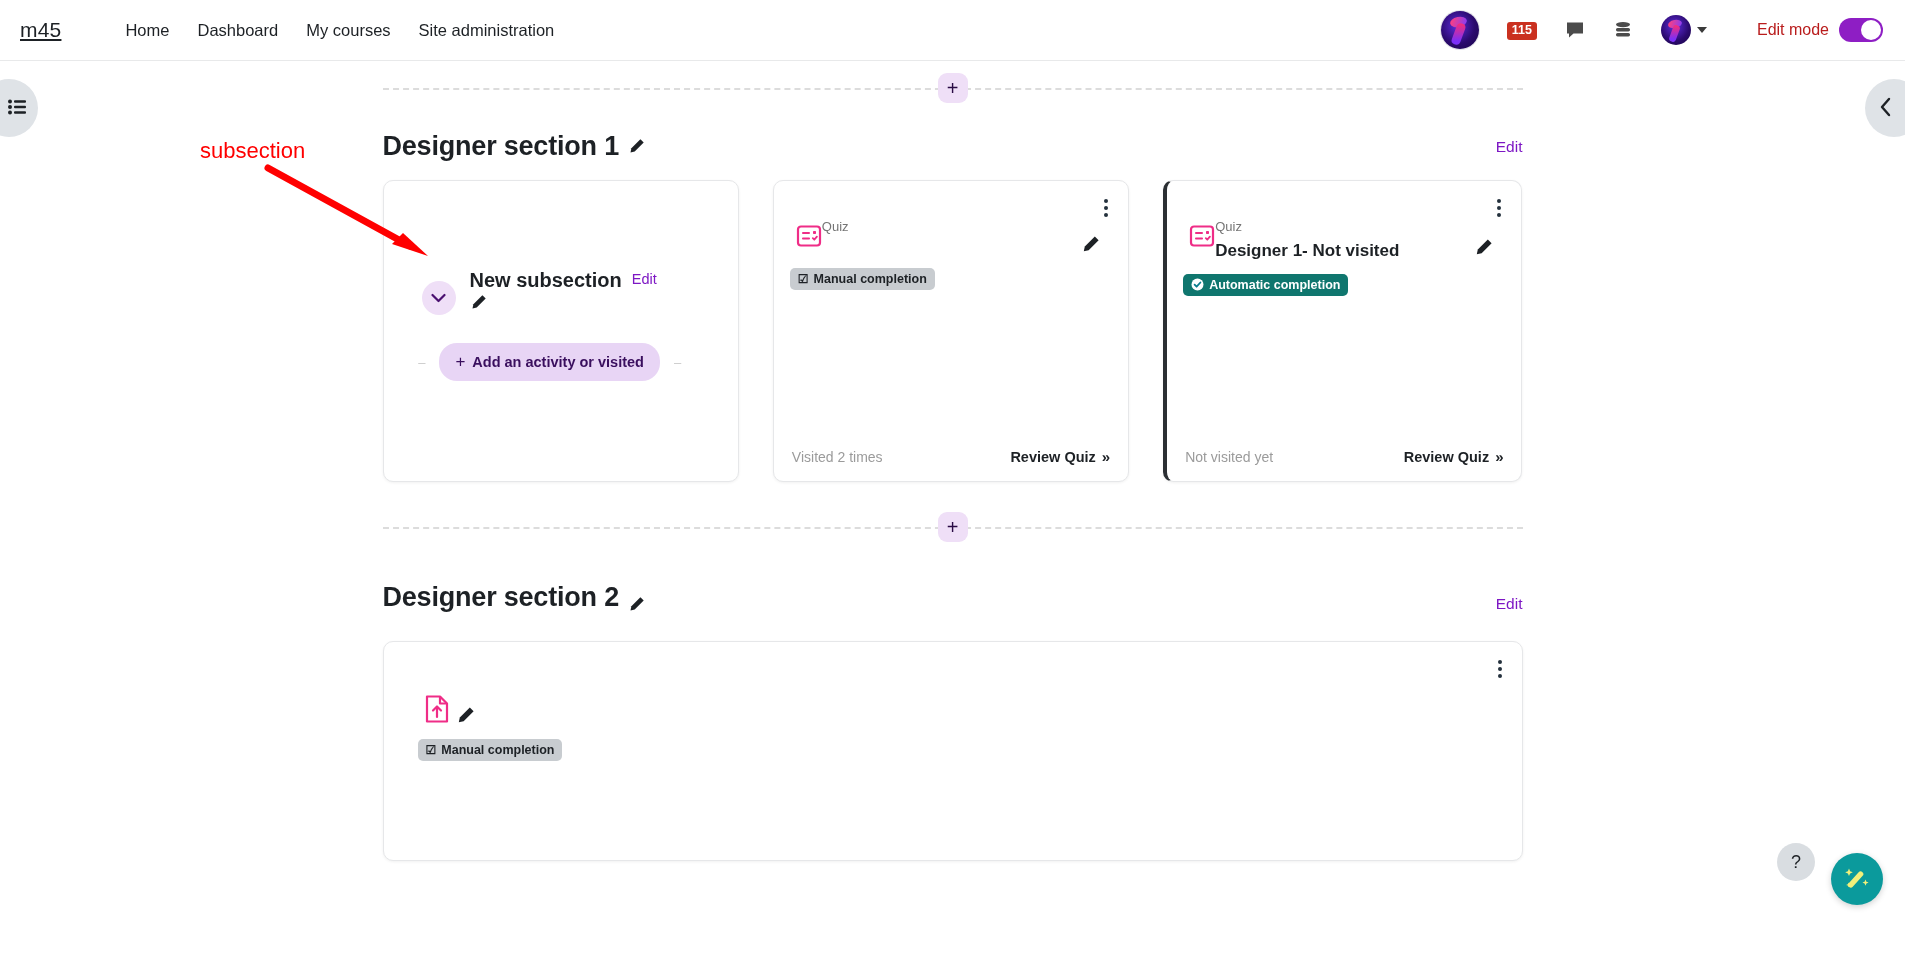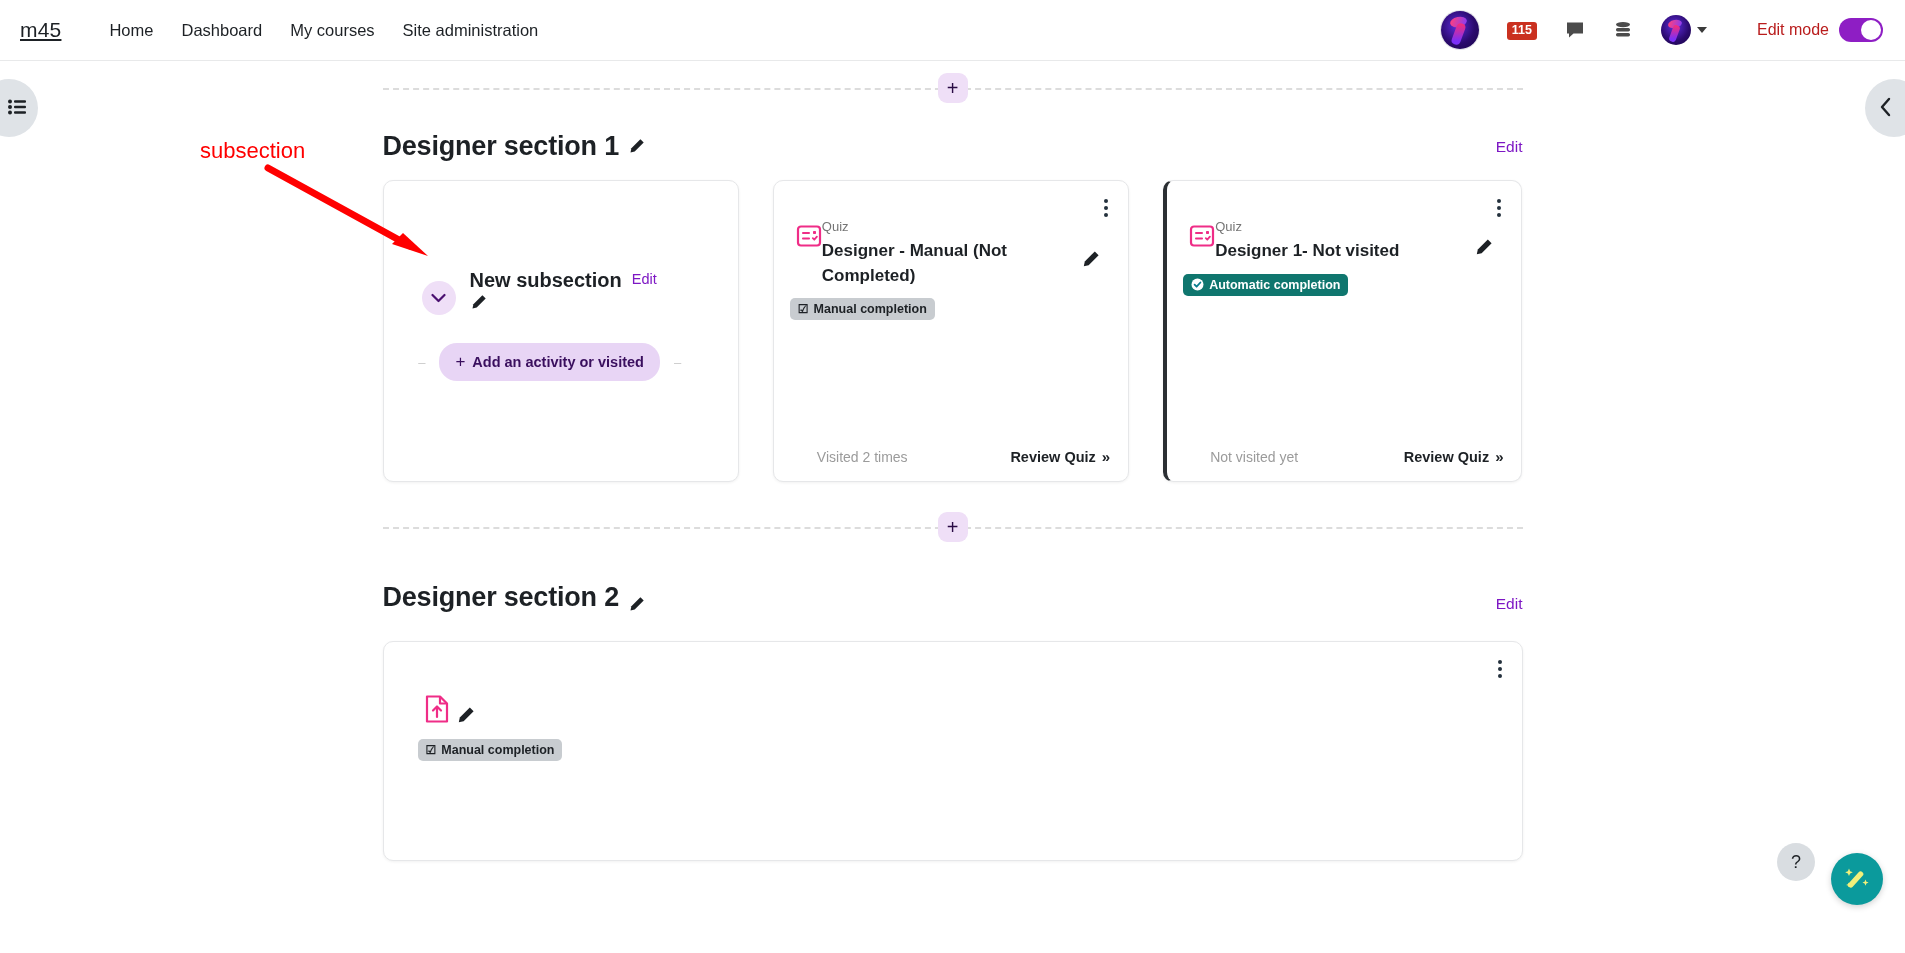--- a/index.html
+++ b/index.html
@@ -24,21 +24,21 @@
   }
   .brand {
     margin-left: 20px;
     font-size: 21px;
     font-weight: 400;
     color: #1d2125;
     letter-spacing: .2px;
   }
   .nav-links {
     display: flex; align-items: center;
-    margin-left: 48px; gap: 28px;
+    margin-left: 64px; gap: 28px;
   }
   .nav-link {
     font-size: 16.5px; color: #1d2125; text-decoration: none;
     white-space: nowrap;
   }
   .nav-right {
     margin-left: auto;
     display: flex; align-items: center;
     gap: 28px; margin-right: 22px;
   }
@@ -251,21 +251,21 @@
   }
   .pill.manual { background: #c8ccd0; color: #1d2125; }
   .pill.auto   { background: #0f766e; color: #ffffff; }
   .pill .ck { font-size: 12px; line-height: 1; }
 
   .card-foot {
     position: absolute; left: 18px; right: 18px; bottom: 16px;
     display: flex; align-items: center;
   }
   .visited {
-    font-size: 14px; color: #9b9b9b; margin-left: 25px;
+    font-size: 14px; color: #9b9b9b;
   }
   .review {
     margin-left: auto;
     font-size: 14.5px; font-weight: 700; color: #1d2125;
     text-decoration: none; cursor: pointer;
     display: inline-flex; align-items: center; gap: 6px;
   }
   .review .chevs { font-size: 15px; }
 
   
@@ -473,21 +473,20 @@
             <svg width="26" height="26" viewBox="0 0 26 26" aria-hidden="true">
               <rect x="2" y="3.5" width="22" height="19" rx="3" fill="none" stroke="#ef2d87" stroke-width="2.2"></rect>
               <rect x="6" y="9" width="8" height="1.9" rx=".9" fill="#ef2d87"></rect>
               <rect x="6" y="14.5" width="8" height="1.9" rx=".9" fill="#ef2d87"></rect>
               <rect x="17" y="8" width="3" height="3" rx=".7" fill="#ef2d87"></rect>
               <path d="M16.8 15.2l1.5 1.5 2.6-3" stroke="#ef2d87" stroke-width="1.8" fill="none" stroke-linecap="round" stroke-linejoin="round"></path>
             </svg>
           </span>
           <div class="act-text">
             <div class="act-type">Quiz</div>
-            <a class="act-name" href="#" style="text-decoration:none;color:#1d2125;">Designer - Manual (Not Completed)</a>
           </div>
           <button class="act-edit" aria-label="Edit title">
             <svg width="19" height="19" viewBox="0 0 19 19" aria-hidden="true">
               <path d="M13.8 1.4l3.8 3.8-10 10-4.8 1 1-4.8z" fill="#1d2125"></path>
             </svg>
           </button>
         </div>
 
         <div class="badge-row">
           <span class="pill manual">

